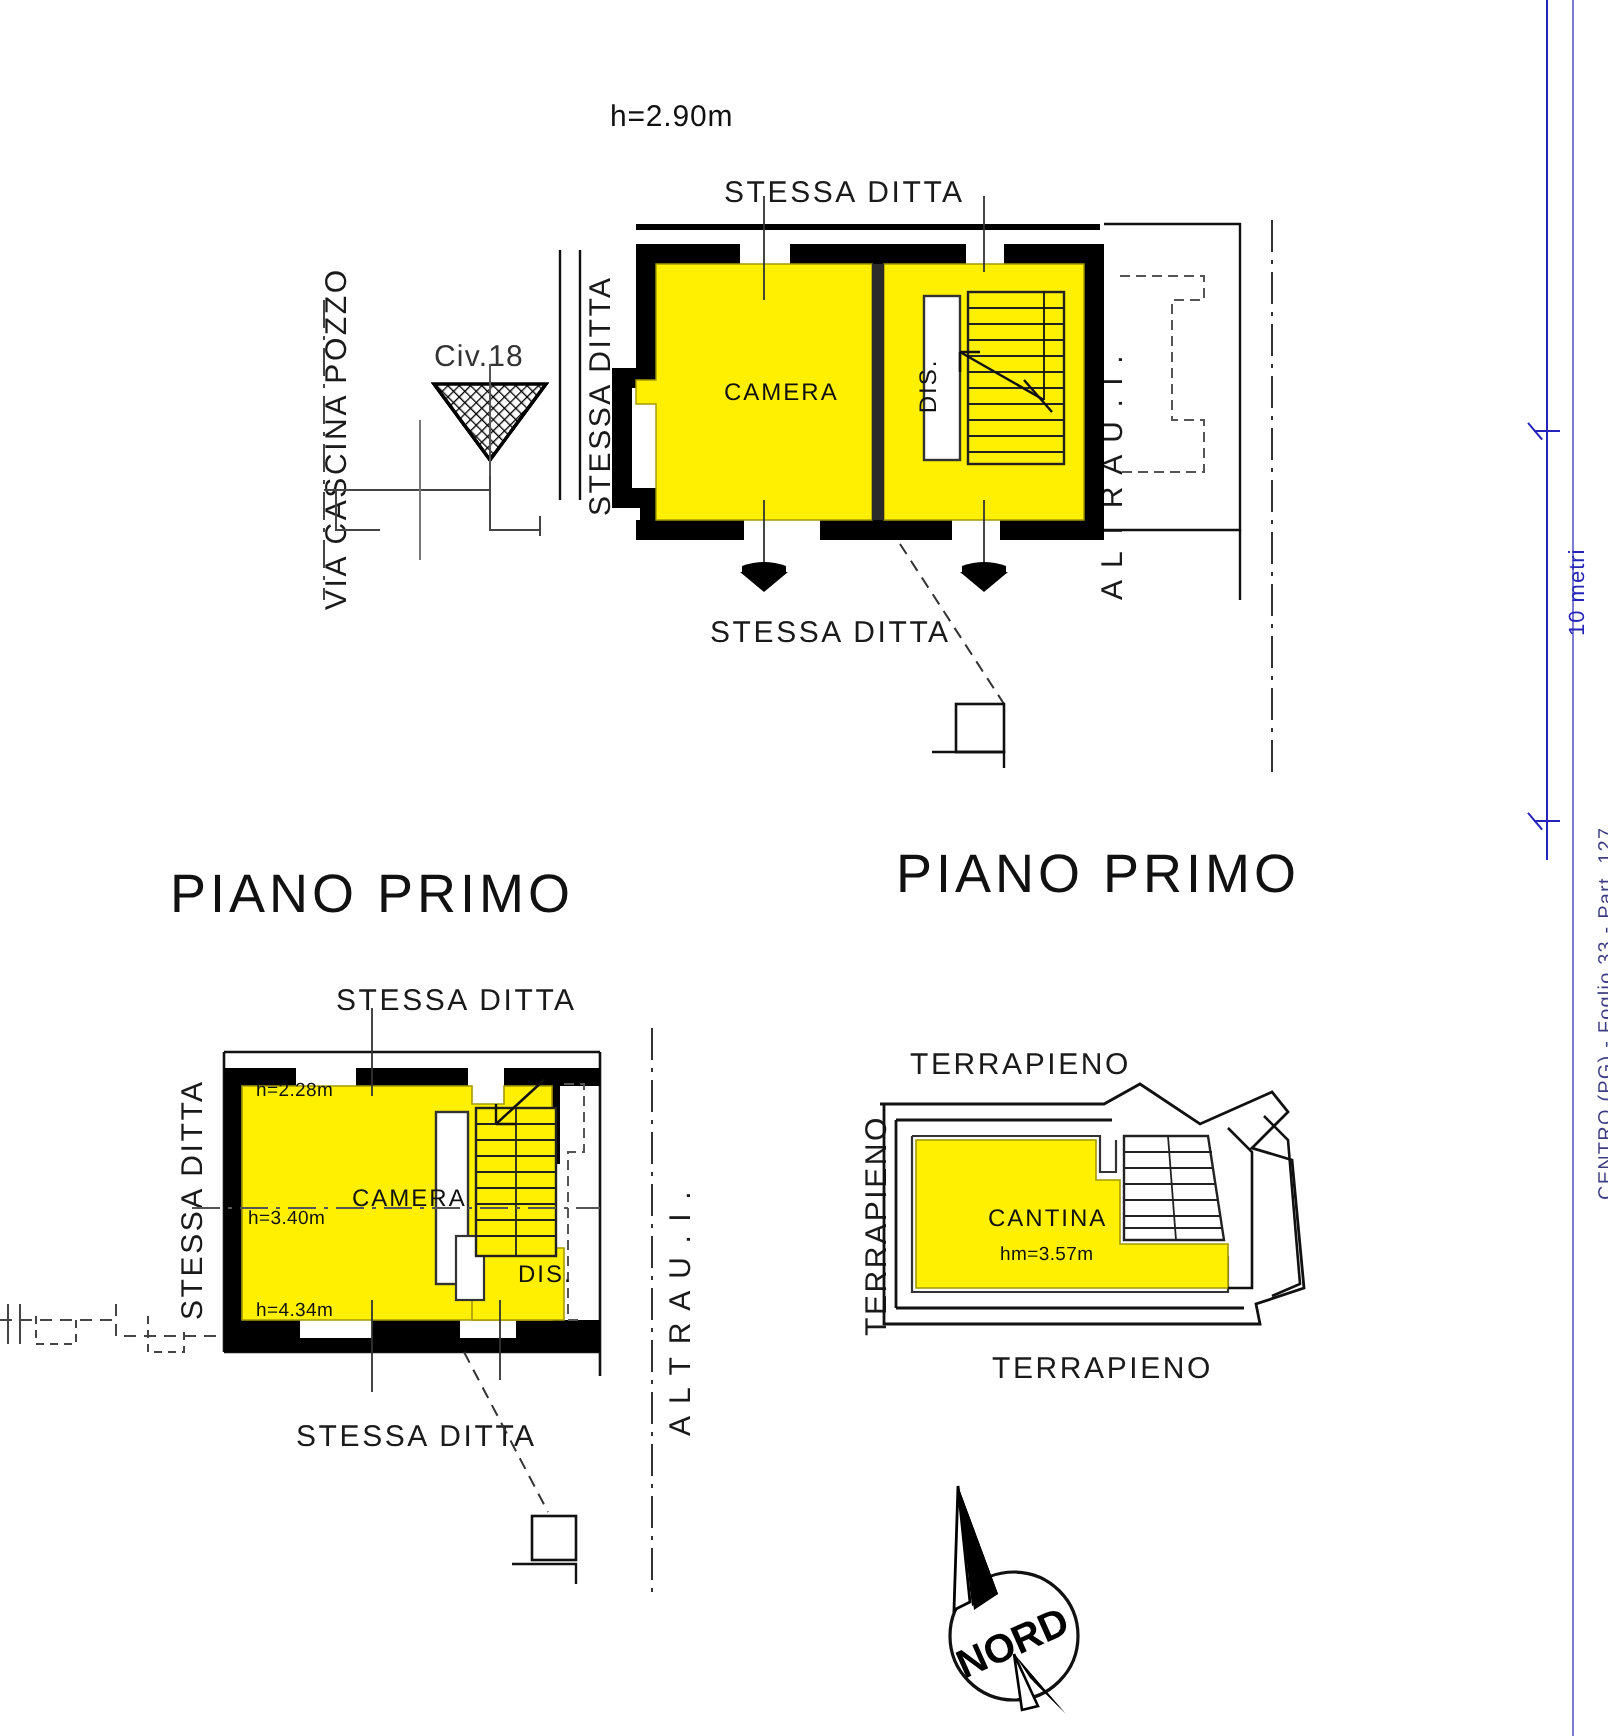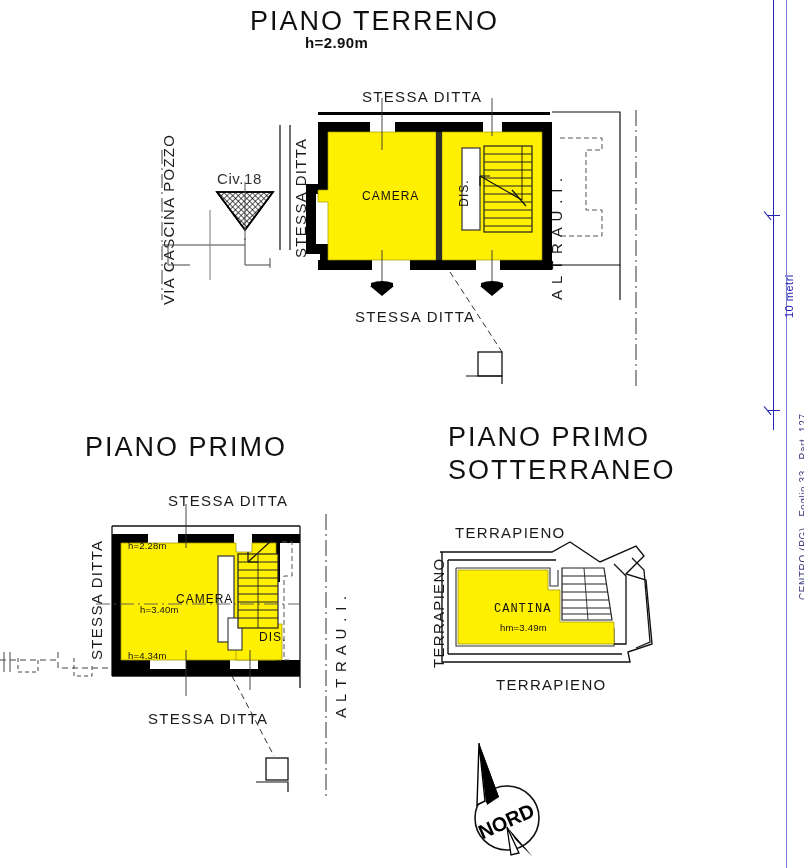--- a/index.html
+++ b/index.html
@@ -76,22 +76,21 @@
     white-space: nowrap;
     opacity: .85;
   }
   svg { display: block; overflow: visible; }
 </style>
 </head>
 <body>
 
 <div id="sheet">
 
-  <div class="abs plan-title" style="left:250px; top:6px;">PIANO TERRENO</div>
-  <div class="abs plan-sub" style="left:305px; top:34px;font-weight:bold;">h=2.90m</div>
+  <div class="abs plan-sub" style="left:305px; top:50px;">h=2.90m</div>
 
   <div class="abs rot90 ext-label" style="left:160px; top:305px;">VIA CASCINA POZZO</div>
 
   <div class="abs civ-label" style="left:217px; top:170px;">Civ.18</div>
   <svg class="abs" style="left:215px; top:190px;" width="62" height="42">
     <defs>
       <pattern id="hatchA" width="4" height="4" patternUnits="userSpaceOnUse" patternTransform="rotate(45)">
         <line x1="0" y1="0" x2="0" y2="4" stroke="#000" stroke-width="1.3"></line>
       </pattern>
       <pattern id="hatchB" width="4" height="4" patternUnits="userSpaceOnUse" patternTransform="rotate(-45)">
@@ -289,27 +288,26 @@
     </g>
 
     <g stroke="#333" stroke-width="1" fill="none" stroke-dasharray="6,4">
       <path d="M232 176 L274 256"></path>
     </g>
     <rect x="266" y="258" width="22" height="22" fill="none" stroke="#111" stroke-width="1.3"></rect>
     <path d="M256 282 L288 282 L288 292" stroke="#111" stroke-width="1.2" fill="none"></path>
   </svg>
 
   <div class="abs h-note" style="left:128px; top:540px;">h=2.28m</div>
-  <div class="abs h-note" style="left:140px; top:604px;text-align:right;">h=3.40m</div>
+  <div class="abs h-note" style="left:124px; top:604px;text-align:right;">h=3.40m</div>
   <div class="abs h-note" style="left:128px; top:650px;">h=4.34m</div>
   <div class="abs room-label" style="left:176px; top:592px;">CAMERA</div>
   <div class="abs room-label" style="left:259px; top:630px;">DIS.</div>
 
   <div class="abs plan-title" style="left:448px; top:422px;">PIANO PRIMO</div>
-  <div class="abs plan-title" style="left:448px; top:455px;">SOTTERRANEO</div>
 
   <div class="abs ext-label" style="left:455px; top:524px;">TERRAPIENO</div>
   <div class="abs rot90 ext-label" style="left:430px; top:668px;">TERRAPIENO</div>
   <div class="abs ext-label" style="left:496px; top:676px;">TERRAPIENO</div>
 
   <svg class="abs" style="left:400px; top:540px;" width="280" height="140">
 
     <g stroke="#111" stroke-width="1.4" fill="none">
       <path d="M40 12 L152 12 L170 2 L200 22 L236 6 L244 16 L226 34 L246 40 L252 104 L228 112 L230 122 L42 122 L42 12"></path>
       <path d="M48 20 L48 114"></path>
@@ -334,22 +332,22 @@
       <line x1="162" y1="74" x2="211" y2="74"></line>
       <line x1="184" y1="28" x2="188" y2="80" stroke-width="0.9"></line>
     </g>
 
     <g stroke="#111" stroke-width="1.3" fill="none">
       <path d="M214 24 L226 36 L226 104 L214 104"></path>
       <path d="M232 18 L244 30 L250 102 L236 108"></path>
     </g>
   </svg>
 
-  <div class="abs room-label" style="left:494px; top:602px;font-family:Liberation Mono, monospace;">CANTINA</div>
-  <div class="abs h-note" style="left:500px; top:622px;">hm=3.49m</div>
+  <div class="abs room-label" style="left:494px; top:602px;">CANTINA</div>
+  <div class="abs h-note" style="left:500px; top:622px;">hm=3.57m</div>
 
   <svg class="abs" style="left:455px; top:735px;" width="105" height="125">
     <circle cx="52" cy="83" r="32" fill="none" stroke="#111" stroke-width="1.6"></circle>
 
     <polygon points="24,8 44,62 32,70" fill="#000"></polygon>
     <polygon points="24,8 30,66 22,70" fill="#fff" stroke="#000" stroke-width="1.4"></polygon>
     <polygon points="24,8 44,62 31,68" fill="#000"></polygon>
 
     <polygon points="52,92 76,120 60,104" fill="#000"></polygon>
     <polygon points="52,92 64,118 56,120" fill="#fff" stroke="#000" stroke-width="1.3"></polygon>

